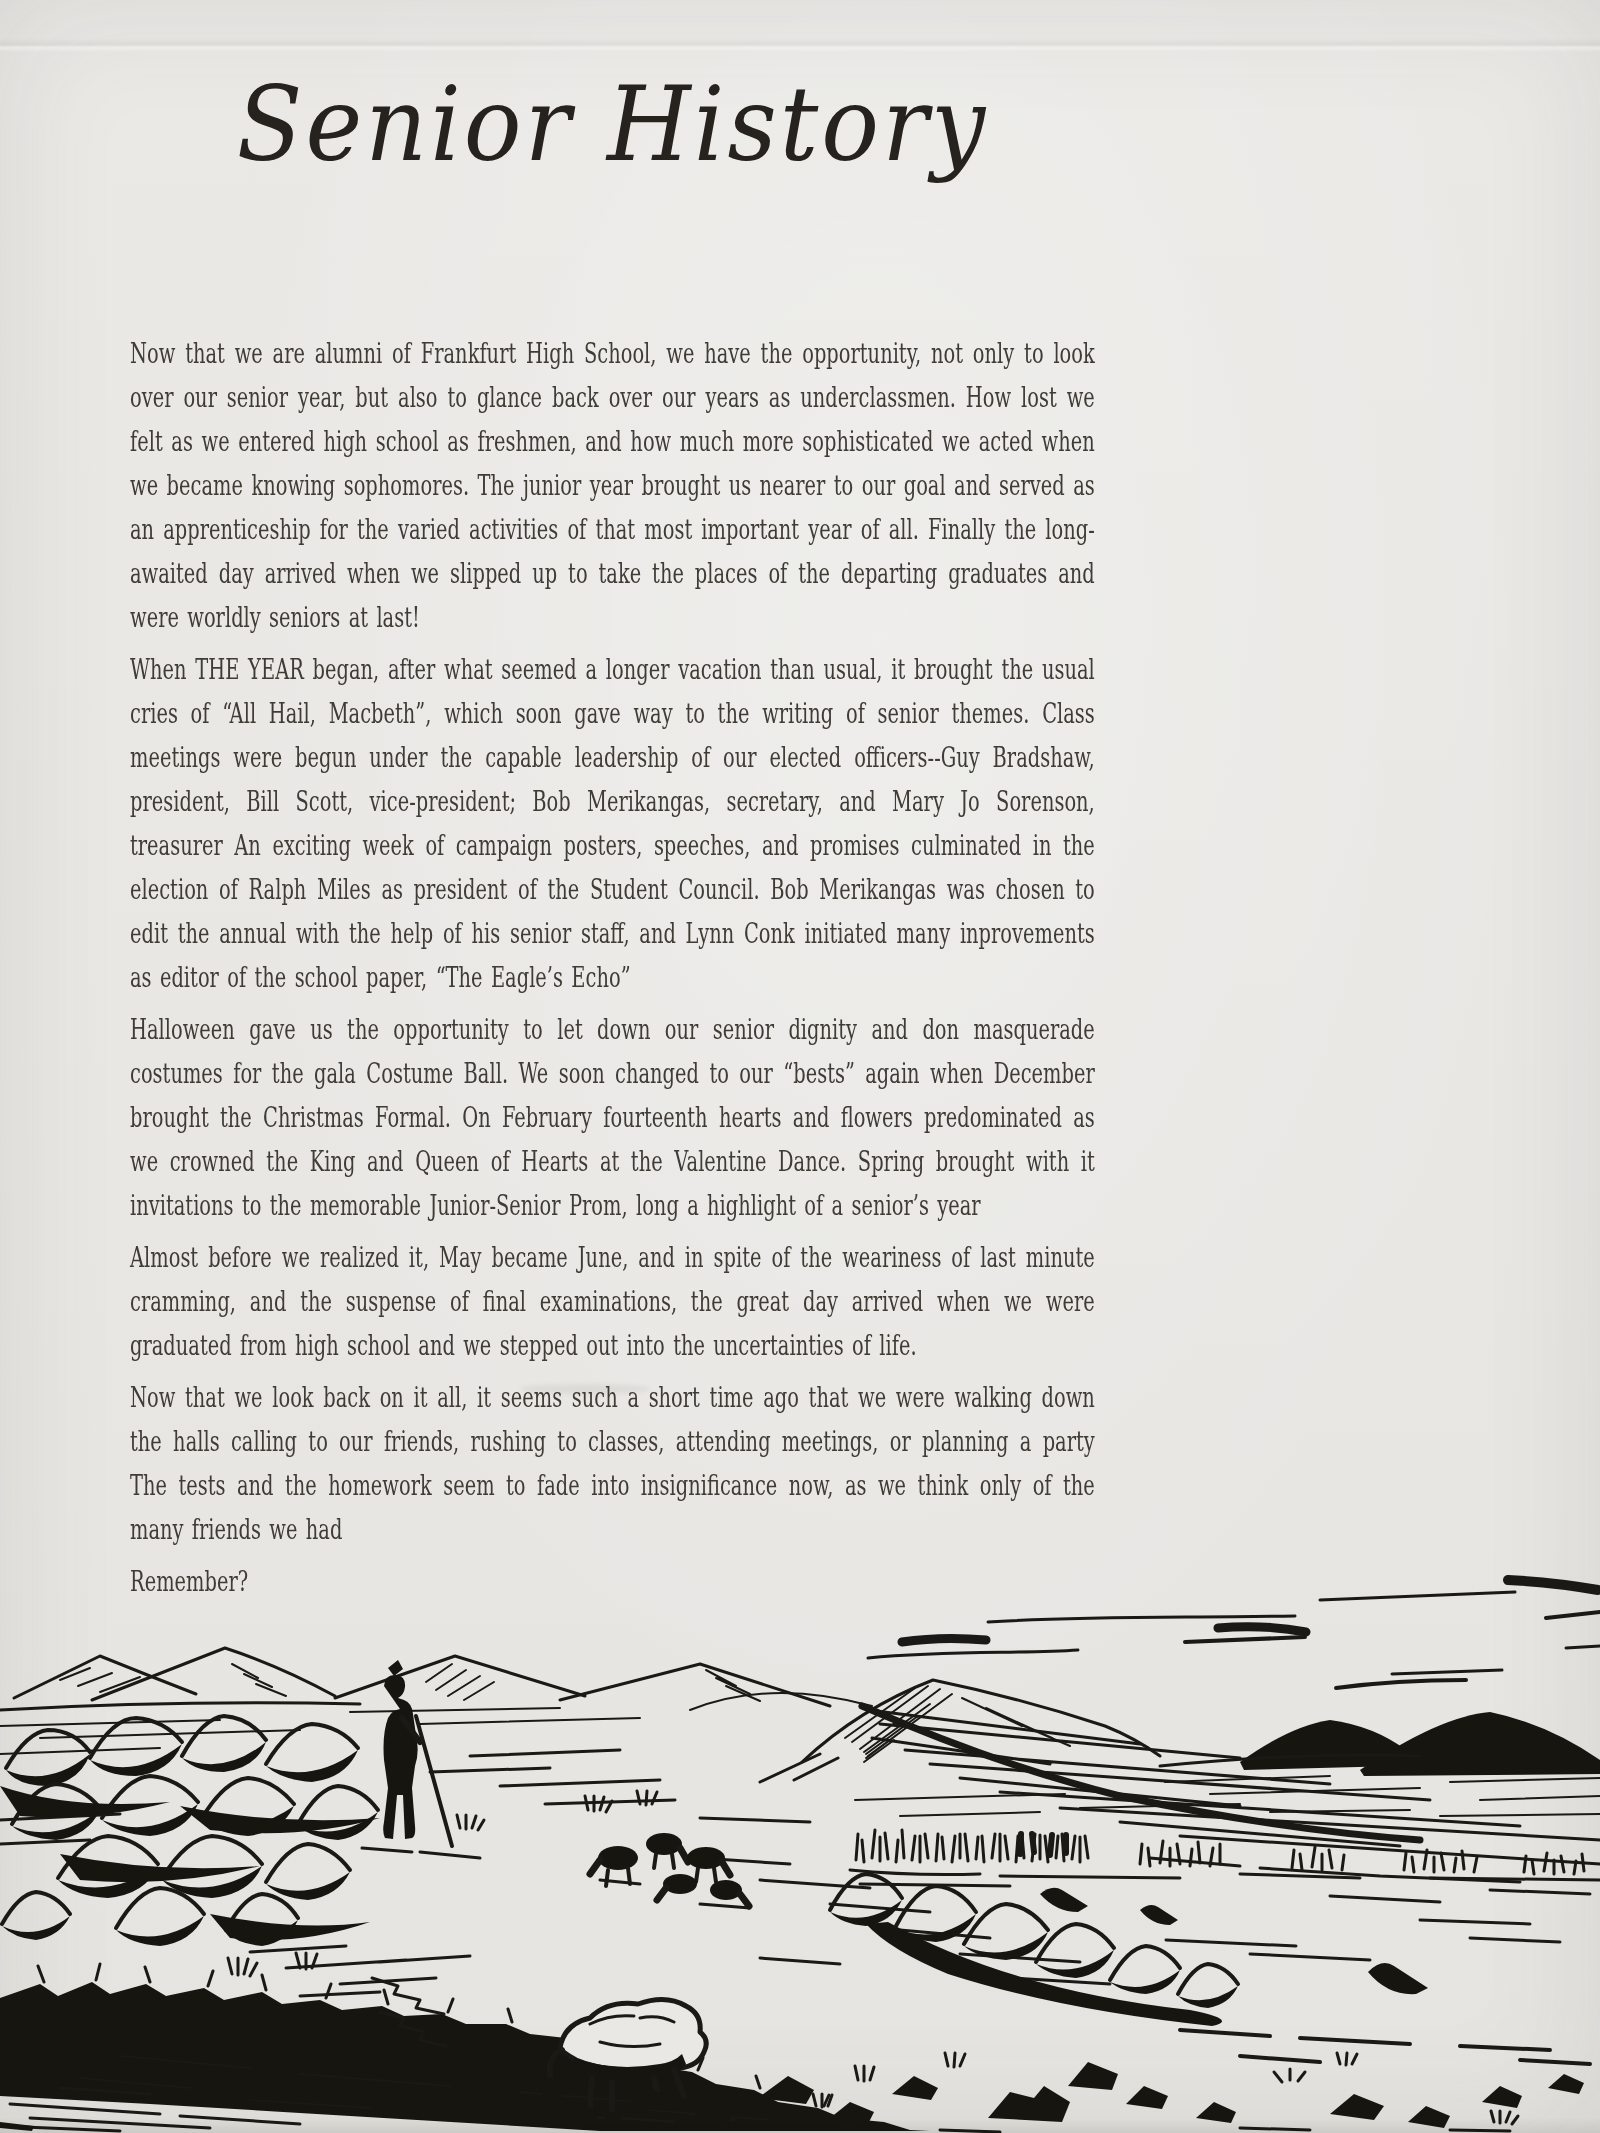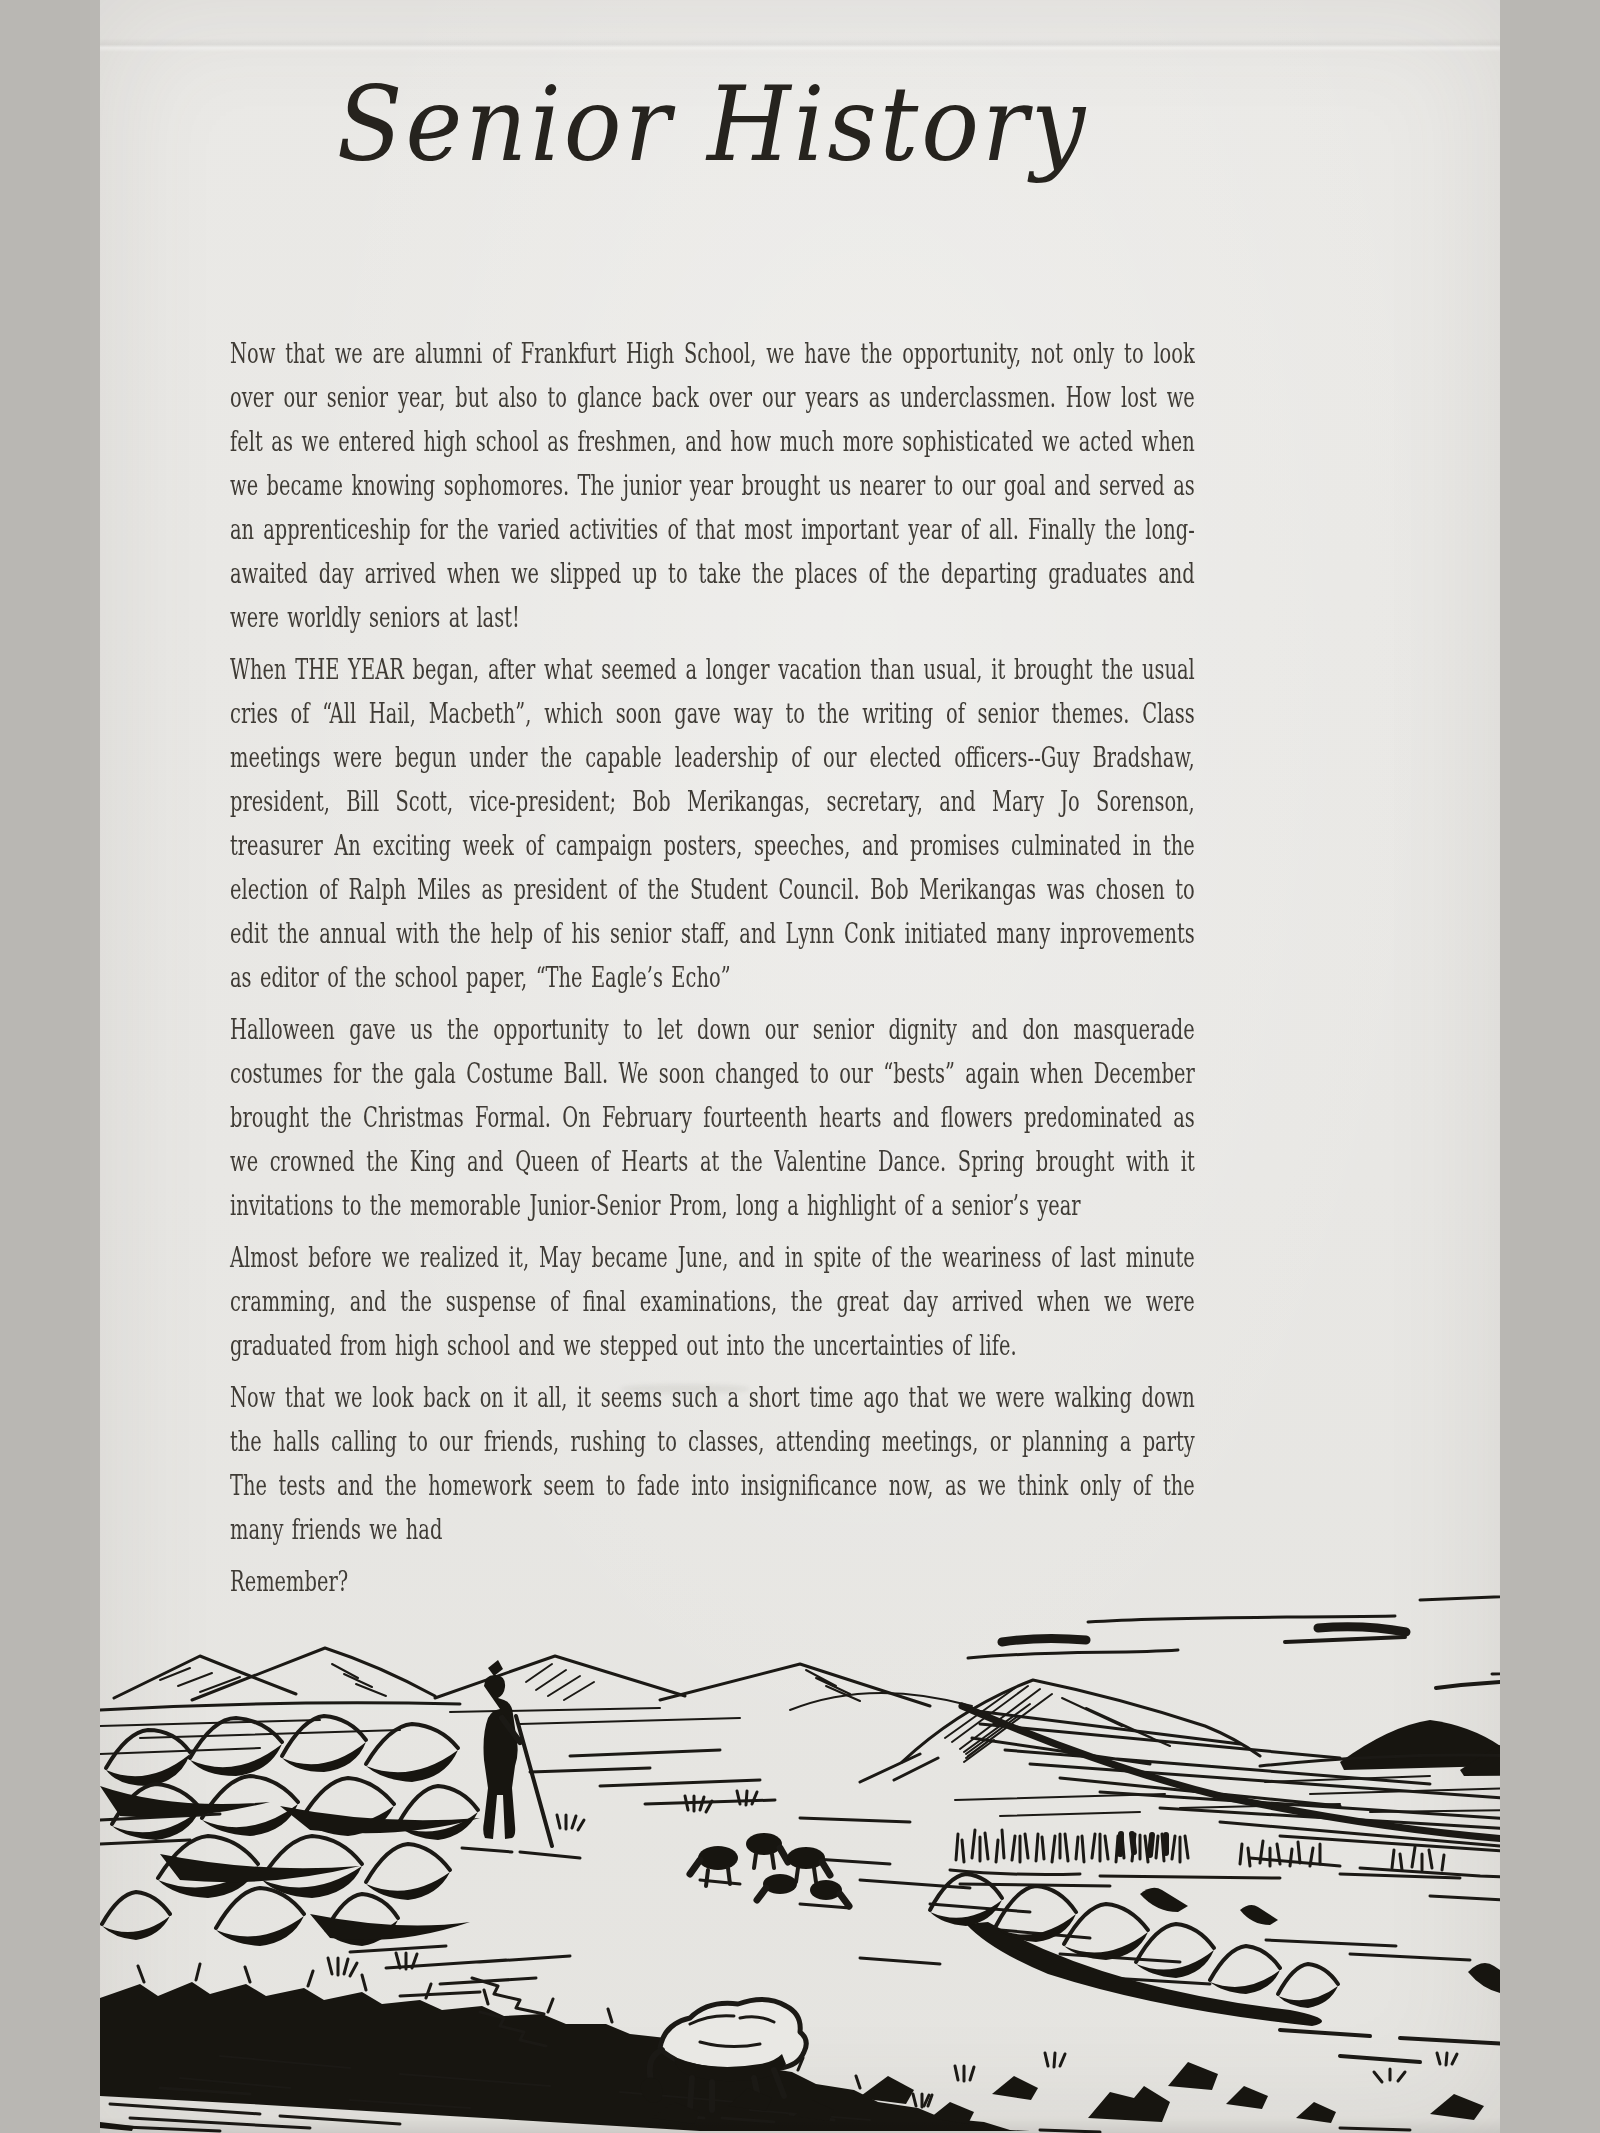--- a/index.html
+++ b/index.html
@@ -1,18 +1,18 @@
 <!DOCTYPE html>
 <html><head>
 <meta charset="utf-8">
 <style>
   html,body{margin:0;padding:0;background:#b9b7b3;}
   .page{
     position:relative;
-    width:1400px;height:2133px;
+    width:1600px;height:2133px;
     margin:0 auto;
     background:
       radial-gradient(ellipse at 55% 30%, rgba(255,255,255,0.25) 0%, rgba(255,255,255,0) 55%),
       linear-gradient(180deg,#eae9e6 0%,#e8e7e4 55%,#e5e4e0 100%);
     overflow:hidden;
     font-family:"DejaVu Serif", serif;
     box-shadow: inset 0 0 120px rgba(90,85,75,0.12);
   }
   .crease{
     position:absolute;left:0;top:38px;width:100%;height:14px;

